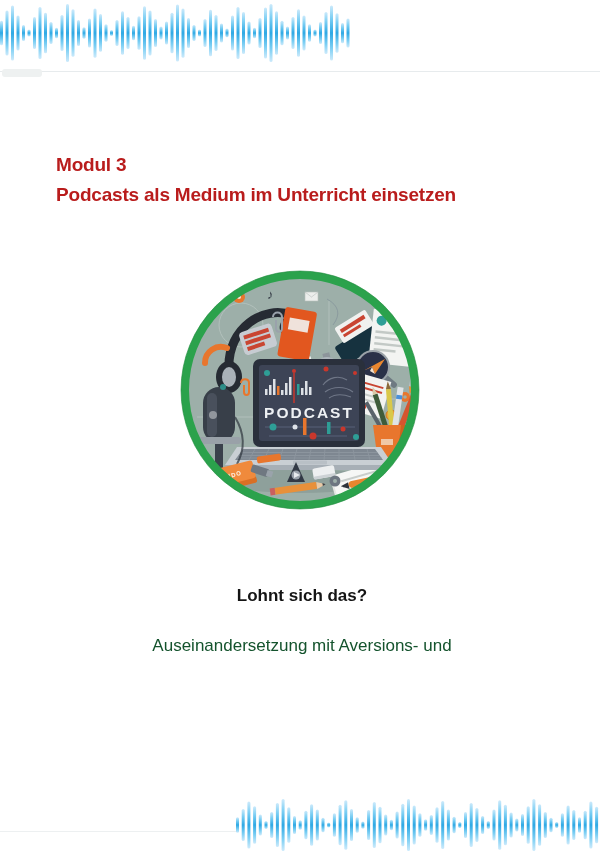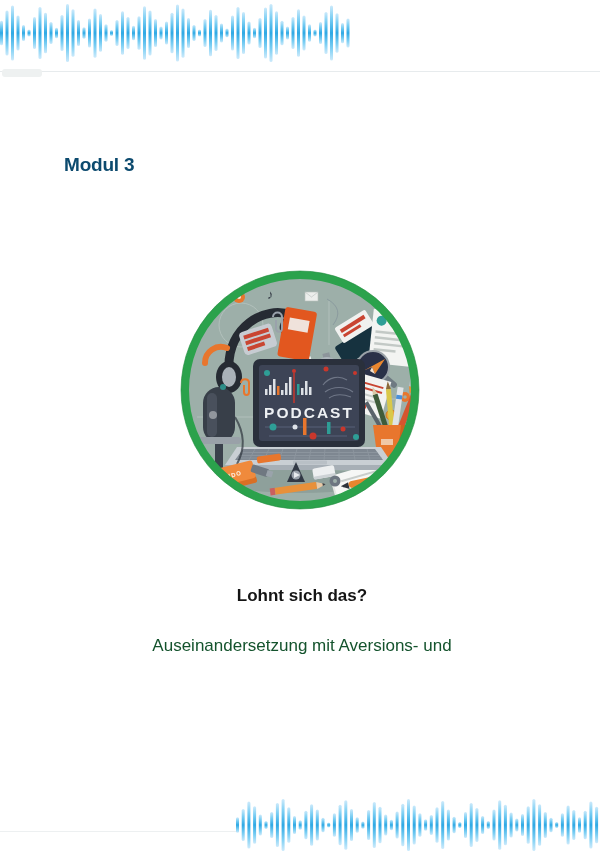--- a/index.html
+++ b/index.html
@@ -7,21 +7,21 @@
     position:relative;width:600px;height:858px;background:#ffffff;
     font-family:"Liberation Sans",sans-serif;overflow:hidden;
   }
   .wave{position:absolute;}
   .wave-top{left:0;top:2px;}
   .wave-bottom{left:236px;top:797px;}
   .rule{position:absolute;height:1px;background:#e7ebed;}
   .rule-top{left:0;right:0;top:71px;}
   .rule-bottom{left:0;width:238px;top:831px;background:#edf0f1;}
   .smudge{position:absolute;left:2px;top:69px;width:40px;height:8px;background:#eef1f1;border-radius:3px;}
-  .title-block{position:absolute;left:64px;top:150px;color:#0c4a6e;}
+  .title-block{position:absolute;left:56px;top:150px;color:#b91c1c;}
   .title-line{font-size:19px;font-weight:bold;line-height:30px;letter-spacing:-0.2px;}
   .illustration{position:absolute;left:177px;top:267px;width:246px;height:246px;}
   .centered{position:absolute;left:2px;width:600px;text-align:center;}
   .question{top:585px;font-size:17px;font-weight:bold;color:#141414;line-height:22px;}
   .subtitle{top:631px;font-size:17px;color:#14532d;line-height:29px;}
 </style>
 </head>
 <body>
 
 <div class="page">
@@ -102,20 +102,21 @@
         <rect x="341.0" y="20.9" width="3" height="20.3" rx="1.5" fill="url(#wgTop)"></rect>
         <rect x="346.5" y="16.5" width="3" height="29.0" rx="1.5" fill="url(#wgTop)"></rect>
       </g>
   </svg>
 
   <div class="rule rule-top"></div>
   <div class="smudge"></div>
 
   <div class="title-block">
     <div class="title-line">Modul 3</div>
+    <div class="title-line">Podcasts als Medium im Unterricht einsetzen</div>
   </div>
 
   <svg class="illustration" viewBox="0 0 246 246">
     <defs>
       <clipPath id="discClip">
           <circle cx="123" cy="123" r="115"></circle>
         </clipPath>
     </defs>
 
     <circle cx="123" cy="123" r="115" fill="#9dafa9"></circle>

